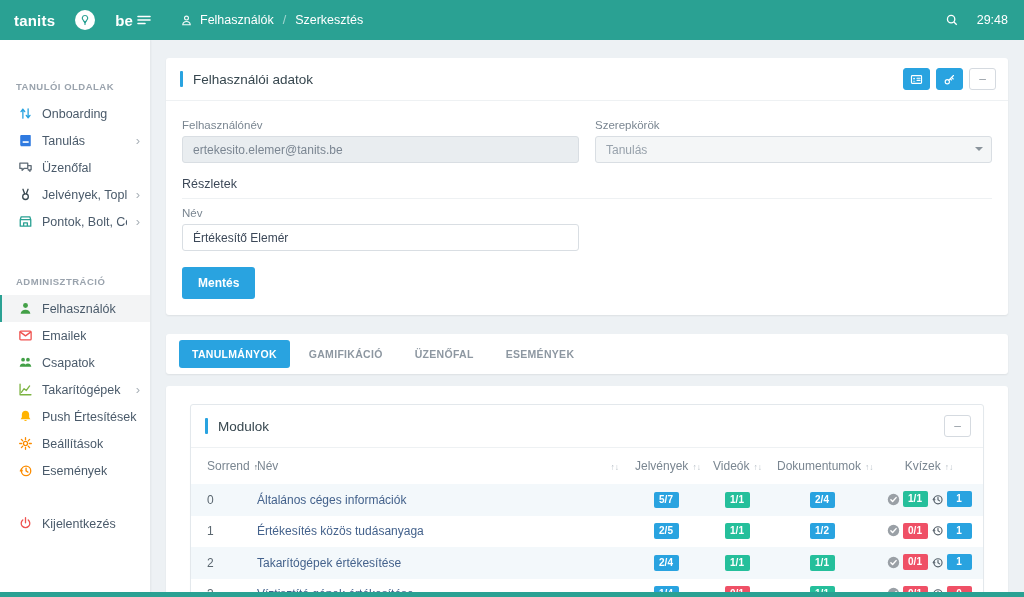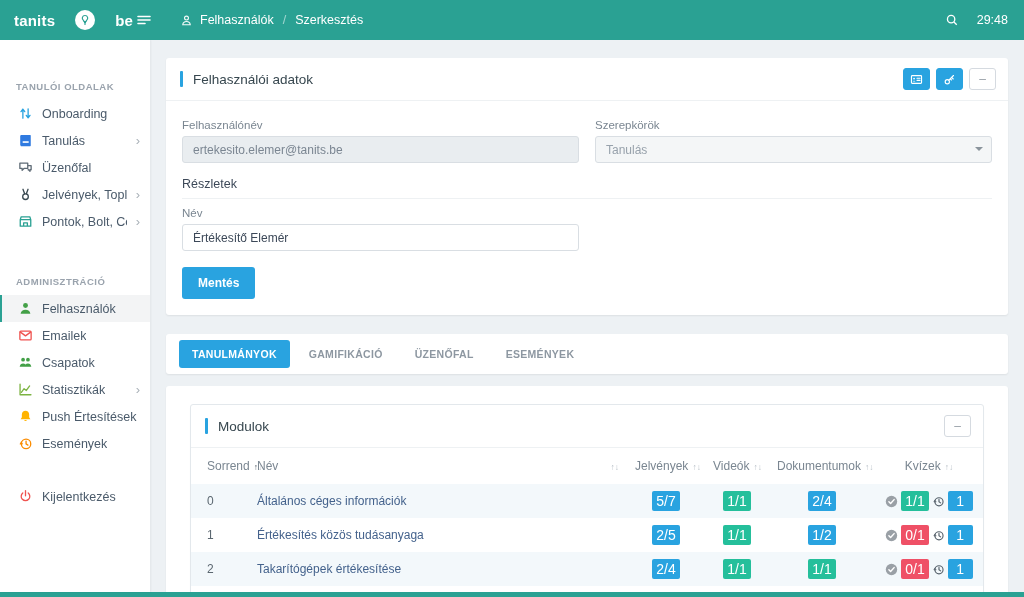--- a/index.html
+++ b/index.html
@@ -92,21 +92,21 @@
   .c3 { width:78px; text-align:center; }
   .c4 { width:64px; text-align:center; }
   .c5 { width:106px; text-align:center; }
   .c6 { width:108px; text-align:center; }
   th.c3, th.c4, th.c5, th.c6 { text-align:center; }
   .sort { display:inline-flex; flex-direction:row; margin-left:4px; font-style:normal; }
   .sort i { font-style:normal; font-size:8.5px; color:#b9c1c8; line-height:1; }
   .sort.sorted i.up { color:#55606a; }
   .mod-link { color:#44628c; text-decoration:none; cursor:pointer;text-align:right; }
   .badge { display:inline-block; min-width:25px; padding:3px 4px; border-radius:2px;
-           font-size:14px; font-weight:normal; color:#fff; text-align:center; line-height:1; }
+           font-size:10px; font-weight:bold; color:#fff; text-align:center; line-height:1; }
   .badge.blue { background:#29a3e0; }
   .badge.green { background:#25bf9b; }
   .badge.red { background:#ef5066; }
   .kviz { display:inline-flex; align-items:center; gap:3px; }
   .kicon { display:flex; }
   .kicon svg { width:13px; height:13px; }
   .kicon.check { color:#9aa0a6; }
   .kicon.hist { color:#55606a; }
 </style>
 </head>
@@ -232,31 +232,41 @@
          <span class="sb-label">Csapatok</span>
 
        </div>
       <div class="sb-item">
          <span class="sb-icon" style="color:#7cb342">
           <svg viewBox="0 0 16 16" fill="none" stroke="currentColor" stroke-width="1.4" stroke-linecap="round" stroke-linejoin="round">
             <path d="M2.2 2.4v11.2h11.6"></path>
             <path d="m3.6 11 2.9-3.9 2.4 1.9 3.5-4.8"></path>
           </svg>
         </span>
-         <span class="sb-label">Statisztikák</span>
+         <span class="sb-label">Takarítógépek</span>
          <span class="sb-chev">›</span>
        </div>
       <div class="sb-item">
          <span class="sb-icon" style="color:#ffb300">
           <svg viewBox="0 0 16 16">
             <path fill="currentColor" d="M8 1.8c2.3 0 3.9 1.7 3.9 4v2.9L13.2 11H2.8l1.3-2.3V5.8c0-2.3 1.6-4 3.9-4z"></path>
             <path fill="currentColor" d="M6.5 11.8a1.6 1.6 0 0 0 3 0z"></path>
           </svg>
         </span>
          <span class="sb-label">Push Értesítések</span>
+
+       </div>
+      <div class="sb-item">
+         <span class="sb-icon" style="color:#fb8c00">
+          <svg viewBox="0 0 16 16" fill="none" stroke="currentColor" stroke-width="1.4" stroke-linecap="round" stroke-linejoin="round">
+            <circle cx="8" cy="8" r="2.2"></circle>
+            <path d="M8 1.8v2.1M8 12.1v2.1M1.8 8h2.1M12.1 8h2.1M3.6 3.6 5 5M11 11l1.4 1.4M12.4 3.6 11 5M5 11l-1.4 1.4"></path>
+          </svg>
+        </span>
+         <span class="sb-label">Beállítások</span>
 
        </div>
       <div class="sb-item">
          <span class="sb-icon" style="color:#fb8c00">
           <svg viewBox="0 0 16 16" fill="none" stroke="currentColor" stroke-width="1.4" stroke-linecap="round" stroke-linejoin="round">
             <circle cx="8.6" cy="8.4" r="5"></circle>
             <path d="M8.6 5.4v3l2 1.3"></path>
             <path d="M3.7 6.2 2.4 8.5l2.5-.2" stroke-width="1.2"></path>
           </svg>
         </span>

